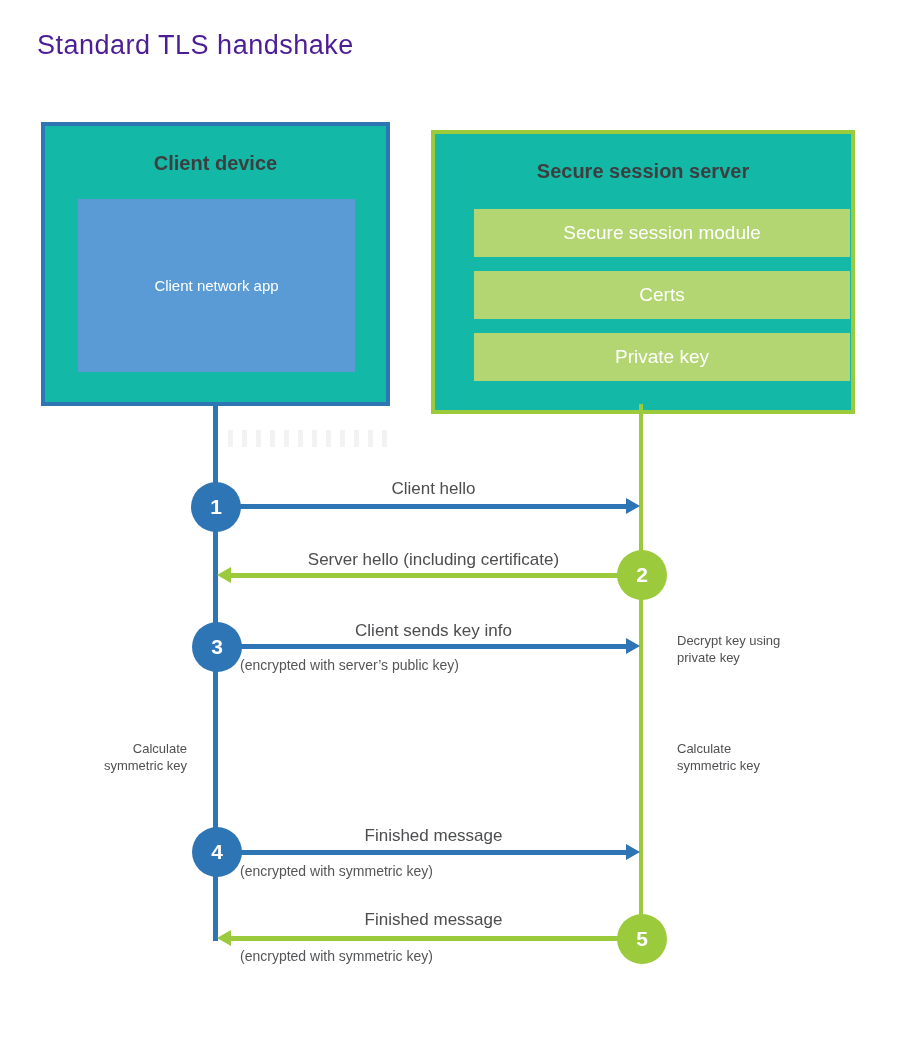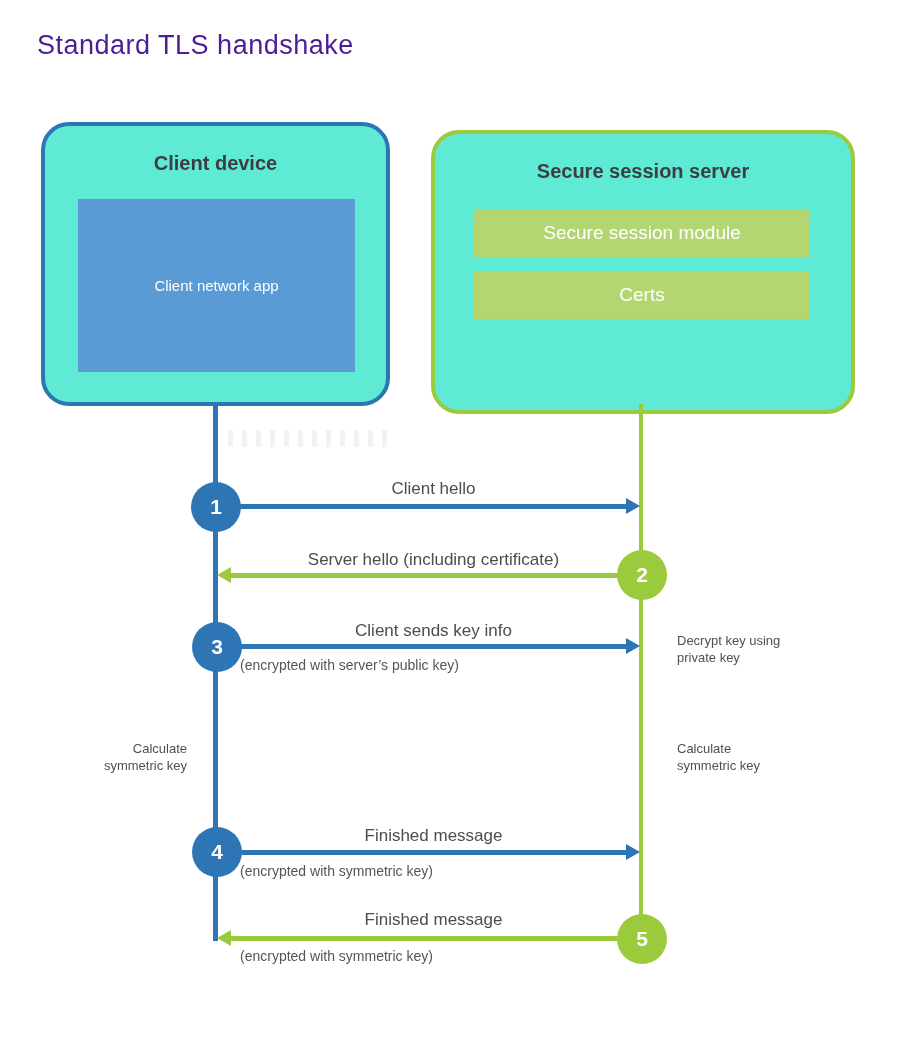--- a/index.html
+++ b/index.html
@@ -6,35 +6,35 @@
   html,body { background:#ffffff; }
   body { font-family:"Liberation Sans", sans-serif; }
   .canvas { position:relative; width:900px; height:1058px; background:#ffffff; overflow:hidden; }
 
   .page-title {
     position:absolute; left:37px; top:30px;
     font-size:27px; font-weight:400; color:#4c1d95; letter-spacing:.5px;
   }
 
   
-  .box { position:absolute; top:122px; height:284px; background:#5eead4;border-radius:28px; }
+  .box { position:absolute; top:122px; height:284px; background:#14b8a6; }
   .box.client { left:41px;  width:349px; border:4px solid #2e75b6; }
   .box.server { left:431px; width:424px; border:4px solid #9bca3c;margin-top:8px; }
   .box-title {
     position:absolute; left:0; top:26px; width:100%;
     text-align:center; font-size:20px; font-weight:700; color:#3d3e40;
   }
   .client-app {
     position:absolute; left:33px; top:73px; width:277px; height:173px;
     background:#5b9bd5; color:#ffffff; font-size:15px; line-height:28px;
     display:flex; align-items:center; justify-content:center; text-align:center;
   }
   .client-app span { display:block; width:170px; }
   .server-bar {
-    position:absolute; left:39px; width:336px; height:48px;
+    position:absolute; left:39px; width:376px; height:48px;
     background:#b4d672; color:#ffffff; font-size:19px;
     display:flex; align-items:center; justify-content:center; text-align:center;
   }
   .server-bar.b0 { top:75px; }
   .server-bar.b1 { top:137px; }
   .server-bar.b2 { top:199px; }
 
   
   .vline { position:absolute; top:404px; }
   .vline.blue  { left:213px; width:5px; height:537px; background:#2e75b6; }
@@ -113,20 +113,21 @@
     <div class="box-title">Client device</div>
     <div class="client-app">
       <span>Client network app</span>
     </div>
   </div>
 
   <div class="box server">
     <div class="box-title">Secure session server</div>
     <div class="server-bar b0">Secure session module</div>
     <div class="server-bar b1">Certs</div>
+    <div class="server-bar b2">Private key</div>
   </div>
 
   <div class="vline blue"></div>
   <div class="vline green"></div>
   <div class="ghost-ticks"></div>
 
   <div class="circle blue c1">1</div>
   <div class="msg m1">Client hello</div>
   <div class="hline blue a1"></div>
   <div class="head right h1"></div>

